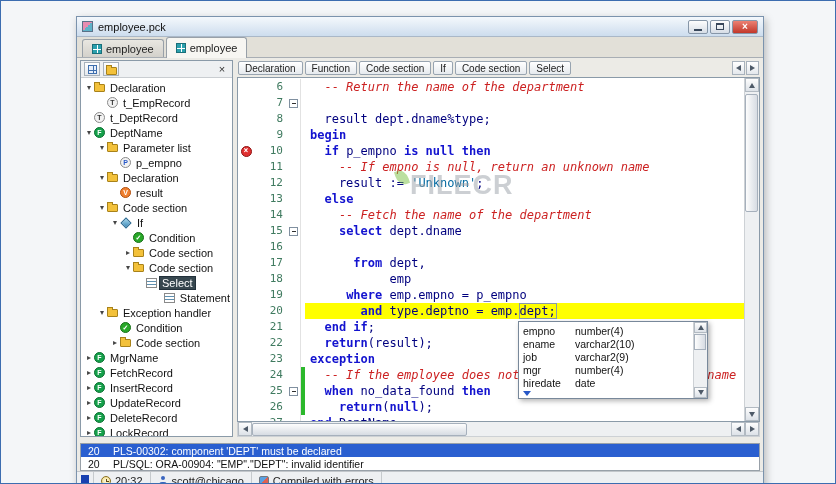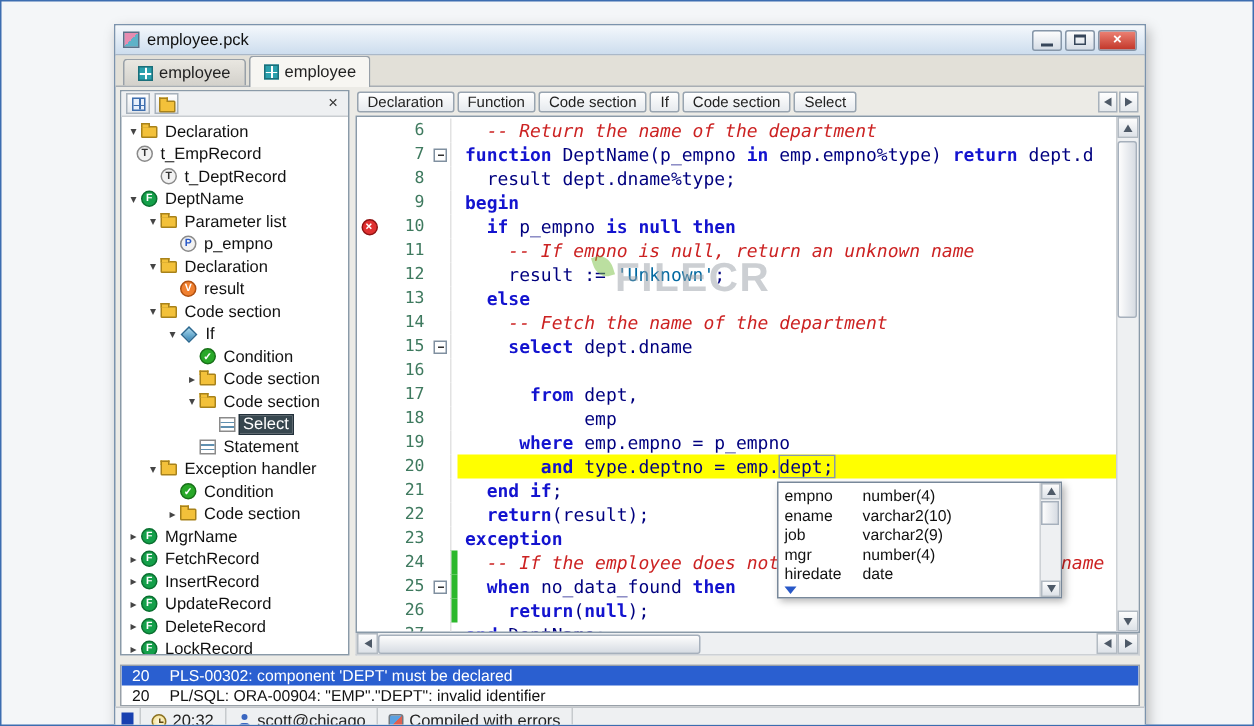--- a/index.html
+++ b/index.html
@@ -161,26 +161,26 @@
               <span class="folder-ic"></span>
             </span>
           <span class="ttb-close">×</span>
         </div>
         <div class="tree" id="tree">
             <div class="tree-row" style="padding-left: 3px;">
               <span class="arrow">▾</span>
               <span class="folder-ic"></span>
               <span class="tlabel">Declaration</span>
             </div>
-            <div class="tree-row" style="padding-left: 0;">
+            <div class="tree-row" style="padding-left: 16px;">
               <span class="arrow"></span>
               <span class="ic-circle ic-t">T</span>
               <span class="tlabel">t_EmpRecord</span>
             </div>
-            <div class="tree-row" style="padding-left: 16px;">
+            <div class="tree-row" style="padding-left: 3px;">
               <span class="arrow"></span>
               <span class="ic-circle ic-t">T</span>
               <span class="tlabel">t_DeptRecord</span>
             </div>
             <div class="tree-row" style="padding-left: 3px;">
               <span class="arrow">▾</span>
               <span class="ic-circle ic-f">F</span>
               <span class="tlabel">DeptName</span>
             </div>
             <div class="tree-row" style="padding-left: 16px;">
@@ -226,21 +226,21 @@
             <div class="tree-row" style="padding-left: 42px;">
               <span class="arrow">▾</span>
               <span class="folder-ic"></span>
               <span class="tlabel">Code section</span>
             </div>
             <div class="tree-row sel" style="padding-left: 55px;">
               <span class="arrow"></span>
               <span class="ic-stmt"></span>
               <span class="tlabel">Select</span>
             </div>
-            <div class="tree-row" style="padding-left: 42px;">
+            <div class="tree-row" style="padding-left: 24px; justify-content: flex-end;">
               <span class="arrow"></span>
               <span class="ic-stmt"></span>
               <span class="tlabel">Statement</span>
             </div>
             <div class="tree-row" style="padding-left: 16px;">
               <span class="arrow">▾</span>
               <span class="folder-ic"></span>
               <span class="tlabel">Exception handler</span>
             </div>
             <div class="tree-row" style="padding-left: 29px;">
@@ -317,21 +317,20 @@
                 <span class="gut-change"></span>
                 <span class="code-text"><span class="sc">  -- Return the name of the department</span></span>
               </div>
               <div class="code-line">
                 <span class="gut-marker"></span>
                 <span class="gut-num">7</span>
                 <span class="gut-fold">
                   <span class="fold-box"></span>
                 </span>
                 <span class="gut-change"></span>
-                <span class="code-text"><span class="sk">function</span><span class="si"> DeptName(p_empno </span><span class="sk">in</span><span class="si"> emp.empno%type) </span><span class="sk">return</span><span class="si"> dept.d</span></span>
               </div>
               <div class="code-line">
                 <span class="gut-marker"></span>
                 <span class="gut-num">8</span>
                 <span class="gut-fold"></span>
                 <span class="gut-change"></span>
                 <span class="code-text"><span class="si">  result dept.dname%type;</span></span>
               </div>
               <div class="code-line">
                 <span class="gut-marker"></span>

